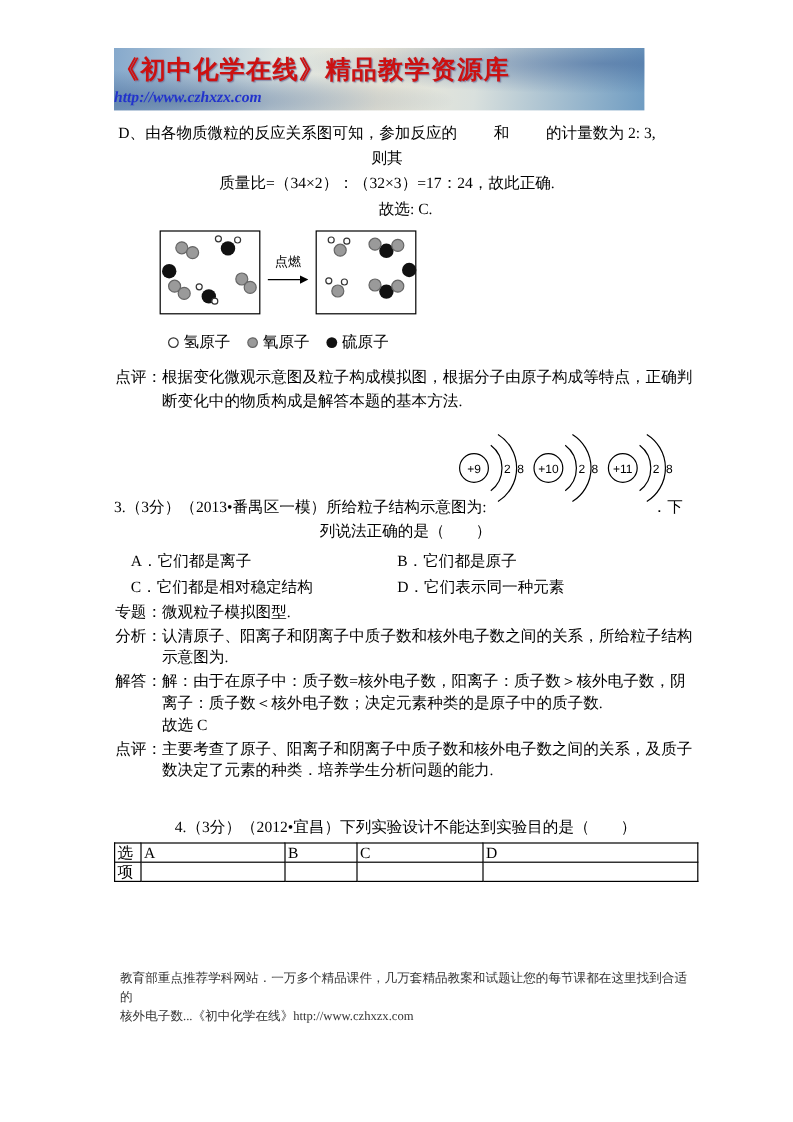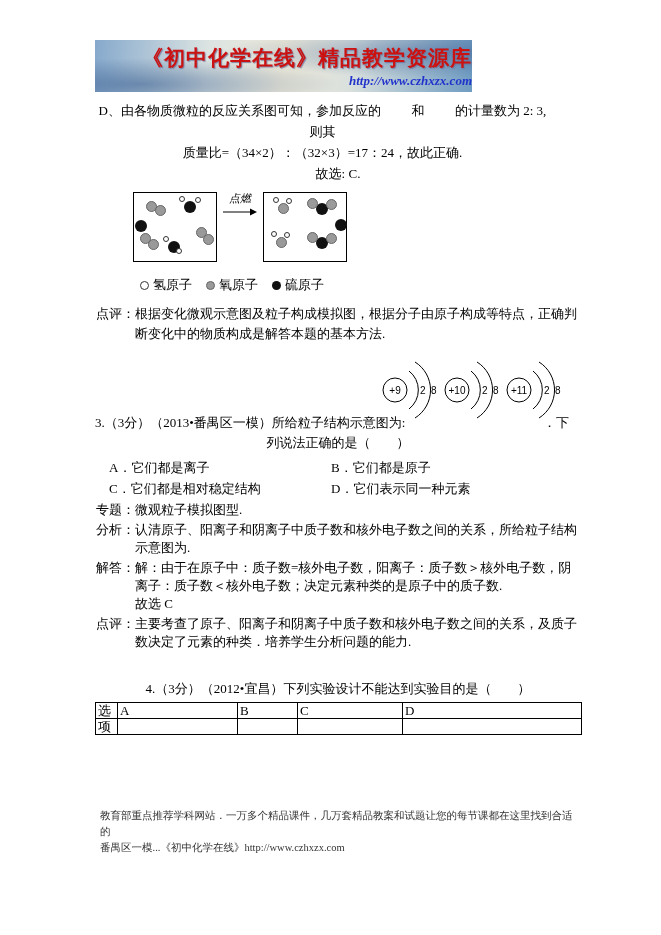--- a/index.html
+++ b/index.html
@@ -4,26 +4,26 @@
 <style>
   html,body { margin:0; padding:0; background:#ffffff; }
   .page {
     position:relative; width:661px; height:935px; background:#fff;
     font-family:"Liberation Serif","DejaVu Serif",serif;
     color:#000; font-size:13px; overflow:hidden;
   }
 
   
   .banner {
-    position:absolute; left:95px; top:40px; width:377px; height:52px;
+    position:absolute; left:95px; top:40px; width:442px; height:52px;
     background:
       radial-gradient(ellipse at 12% 85%, rgba(55,90,140,.55), transparent 42%),
       radial-gradient(ellipse at 92% 25%, rgba(60,95,150,.50), transparent 45%),
       linear-gradient(95deg,#86a9cc 0%, #dce4e2 30%, #ece8d8 50%, #d9e0dd 68%, #6f9cc2 100%);
-    text-align:right;
+    text-align:left;
   }
   .banner-title {
     padding-top:4px; font-size:21px; font-weight:bold; color:#cc1111;
     letter-spacing:1px; text-shadow:1px 1px 1px rgba(110,110,150,.8);
   }
   .banner-url {
     display:inline-block; margin-top:1px; font-size:13px; font-weight:bold;
     font-style:italic; color:#2233cc; text-decoration:none;
   }
 
@@ -32,21 +32,21 @@
   .content p { margin:0; line-height:21px;text-align:center; }
 
   .p-answer { margin:4px 0 0 33px; width:455px; }
   .p-choice { margin:2px 0 0 33px; }
 
   
   .mol-icon { display:inline-block; position:relative; width:24px; height:16px; vertical-align:middle; top:-6px; }
   .mol-icon .a { position:absolute; border-radius:50%; box-sizing:border-box; }
 
   
-  .reaction { display:flex; margin:8px 0 0 38px;font-style:italic; }
+  .reaction { display:flex; align-items:center; margin:8px 0 0 38px; }
   .mol-box { position:relative; width:82px; height:68px; border:1px solid #000; background:#fff; }
   .atom { position:absolute; border-radius:50%; box-sizing:border-box; }
   .atom.big { width:11px; height:11px; }
   .atom.s   { width:12px; height:12px; }
   .atom.small { width:6px; height:6px; }
   .atom.white { background:#fff; border:1px solid #333; }
   .atom.gray  { background:#9a9a9a; border:1px solid #666; }
   .atom.black { background:#111; }
   .arrow-wrap { width:42px; text-align:center; margin:0 2px; }
   .arrow-label { font-size:11px; line-height:12px; }
@@ -268,17 +268,17 @@
         <td></td>
       </tr>
     </tbody>
       </table>
 
   </div>
 
   <div class="footer">
     <div>教育部重点推荐学科网站．一万多个精品课件，几万套精品教案和试题让您的每节课都在这里找到合适的</div>
     <div>
-      <span>番禺区一模...《初中化学在线》</span><a>http://www.czhxzx.com</a>
+      <span>核外电子数...《初中化学在线》</span><a>http://www.czhxzx.com</a>
     </div>
   </div>
 
 </div>
 
 </body></html>

